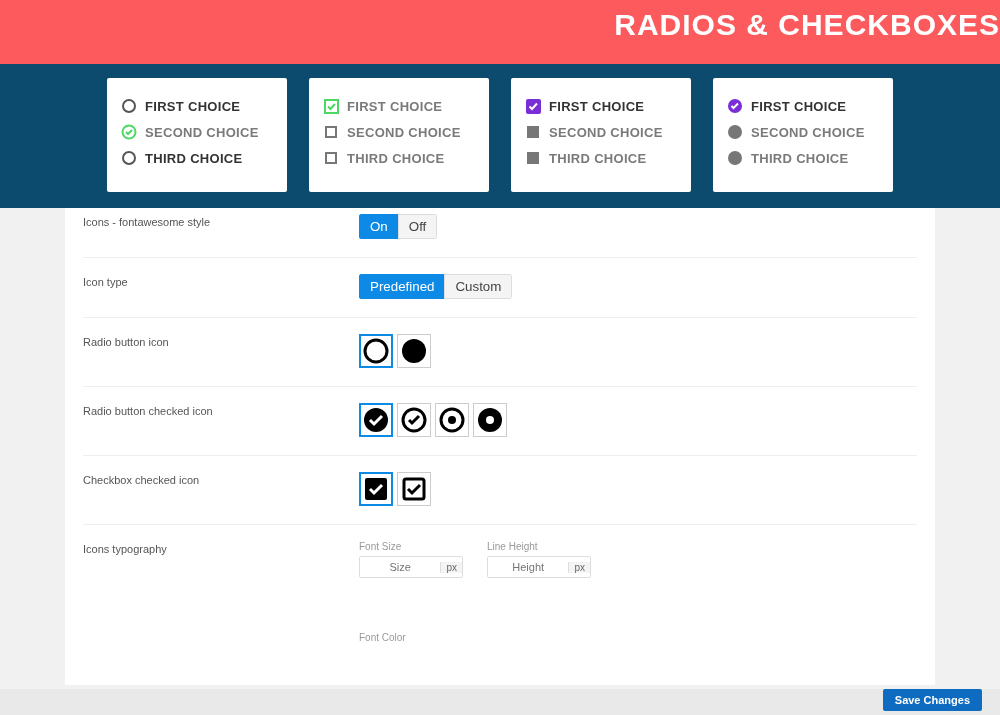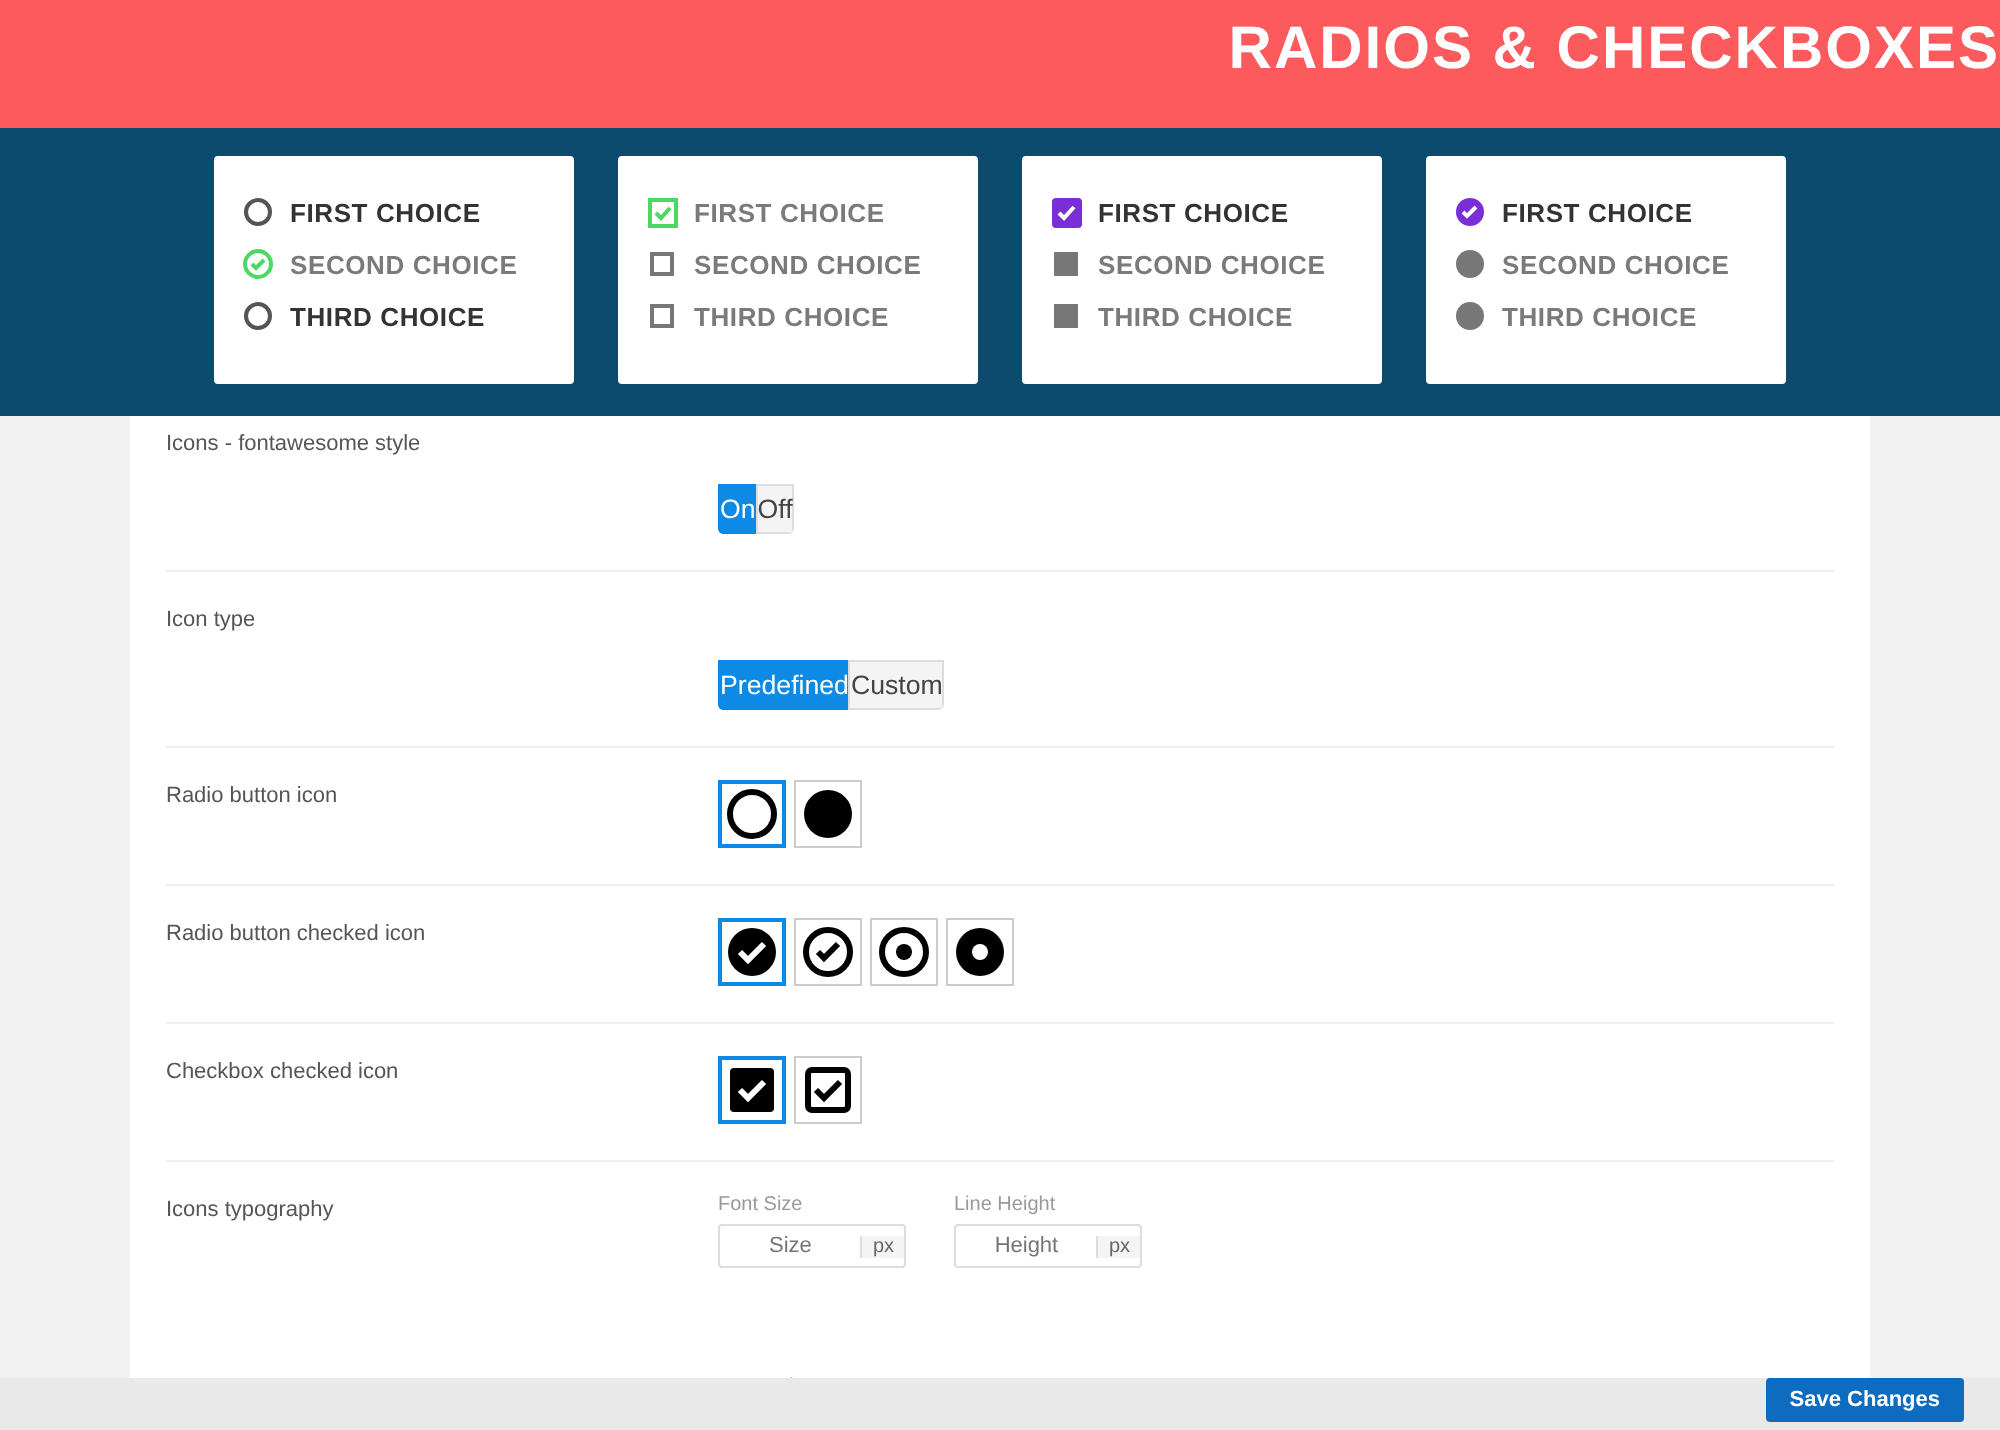--- a/index.html
+++ b/index.html
@@ -25,35 +25,35 @@
   
   .panel-wrap { display:flex; justify-content:center; }
   .panel { width: 870px; background:#fff; padding: 0 18px 20px; }
   .row { display:flex; border-bottom:1px solid #eee; padding: 16px 0 18px; gap: 26px; }
   .row:last-child { border-bottom:none; }
   .row-label { width: 250px; font-size: 11px; color:#555; padding-top:2px; }
   .row-body { flex:1; }
 
   
   .pill { display:inline-flex; border-radius:3px; overflow:hidden; font-size:11px; }
-  .pill button { border:none; padding:4px 0; cursor:pointer; background:#f4f4f4; color:#444; border:1px solid #ddd;margin-top:28px; }
+  .pill button { border:none; padding:4px 10px; cursor:pointer; background:#f4f4f4; color:#444; border:1px solid #ddd; }
   .pill button.active { background:#0d8ae6; color:#fff; border-color:#0d8ae6; }
   .pill button + button { margin-left:-1px; }
 
   
   .opts { display:flex; gap:4px; }
   .opt { width:34px; height:34px; border:1px solid #ccc; background:#fff; display:flex; align-items:center; justify-content:center; cursor:pointer; }
   .opt.sel { border:2px solid #0d8ae6; }
   .opt svg, .opt .shape { display:block; }
 
   
   .typo label { display:block; font-size:10px; color:#999; margin-bottom:4px; }
   .typo { display:flex; gap:24px; flex-wrap:wrap; }
   .inp-group { font-size:11px; }
-  .inp-wrap { display:flex; border:1px solid #ddd; border-radius:2px; overflow:hidden; height:22px; width:94px;align-items:center; }
+  .inp-wrap { display:flex; border:1px solid #ddd; border-radius:2px; overflow:hidden; height:22px; width:104px;align-items:center; }
   .inp-wrap input { border:none; width:100%; text-align:center; font-size:11px; color:#888; outline:none; }
   .inp-wrap .unit { background:#f4f4f4; border-left:1px solid #ddd; padding:0 5px; display:flex; align-items:center; font-size:10px; color:#666; }
 
   
   .footer-bar { position:fixed; bottom:0; left:0; right:0; background:#e9e9e9; display:flex; justify-content:flex-end; padding:0 18px 4px 0; }
   .save-btn { background:#0d6cc0; color:#fff; border:none; padding:5px 12px; font-size:11px; cursor:pointer; border-radius:2px;font-weight:bold; }
 </style>
 </head>
 <body>
 

